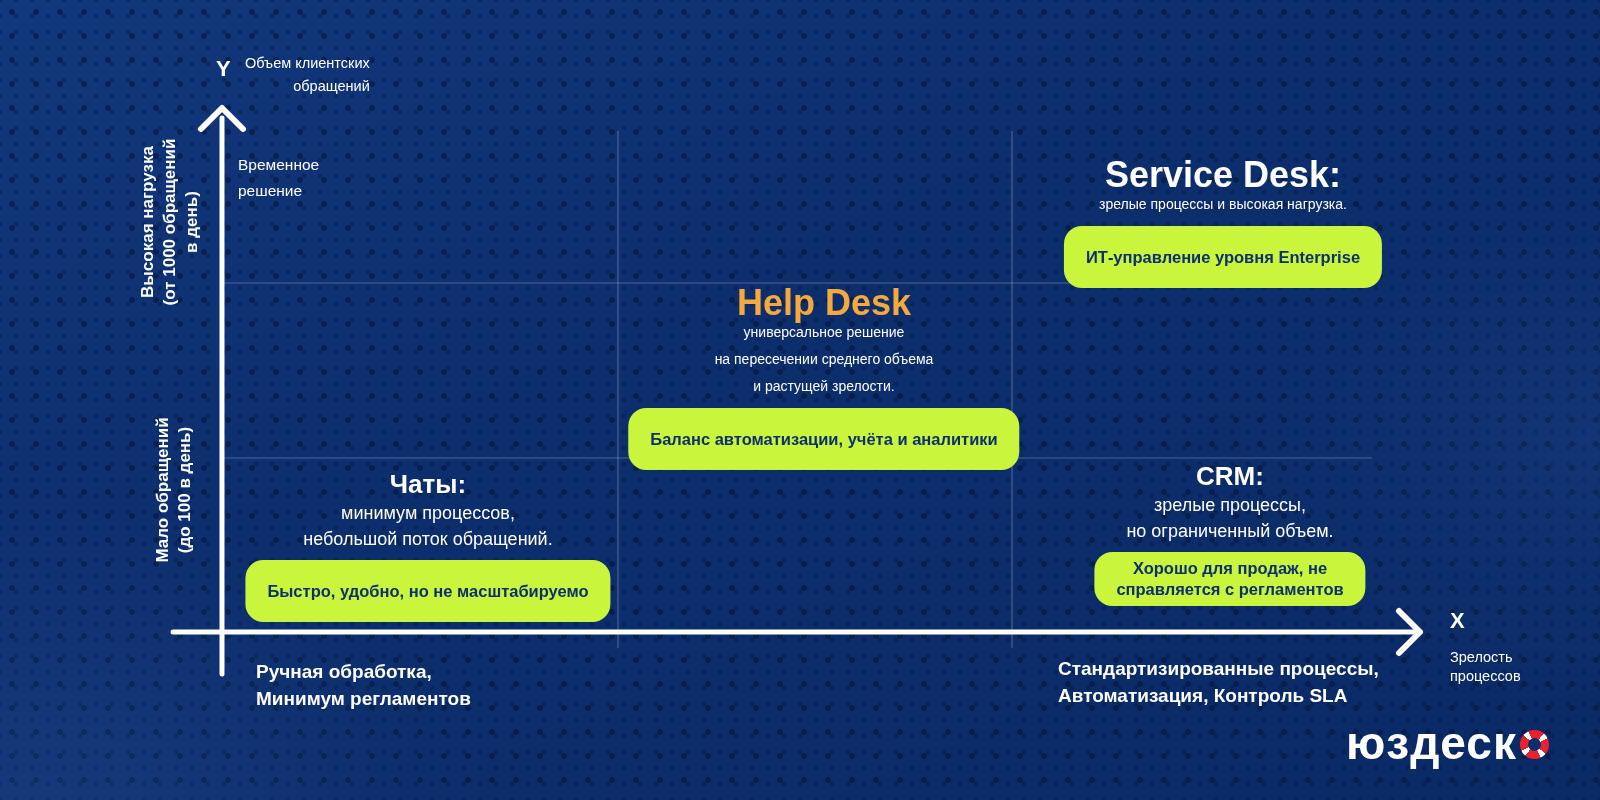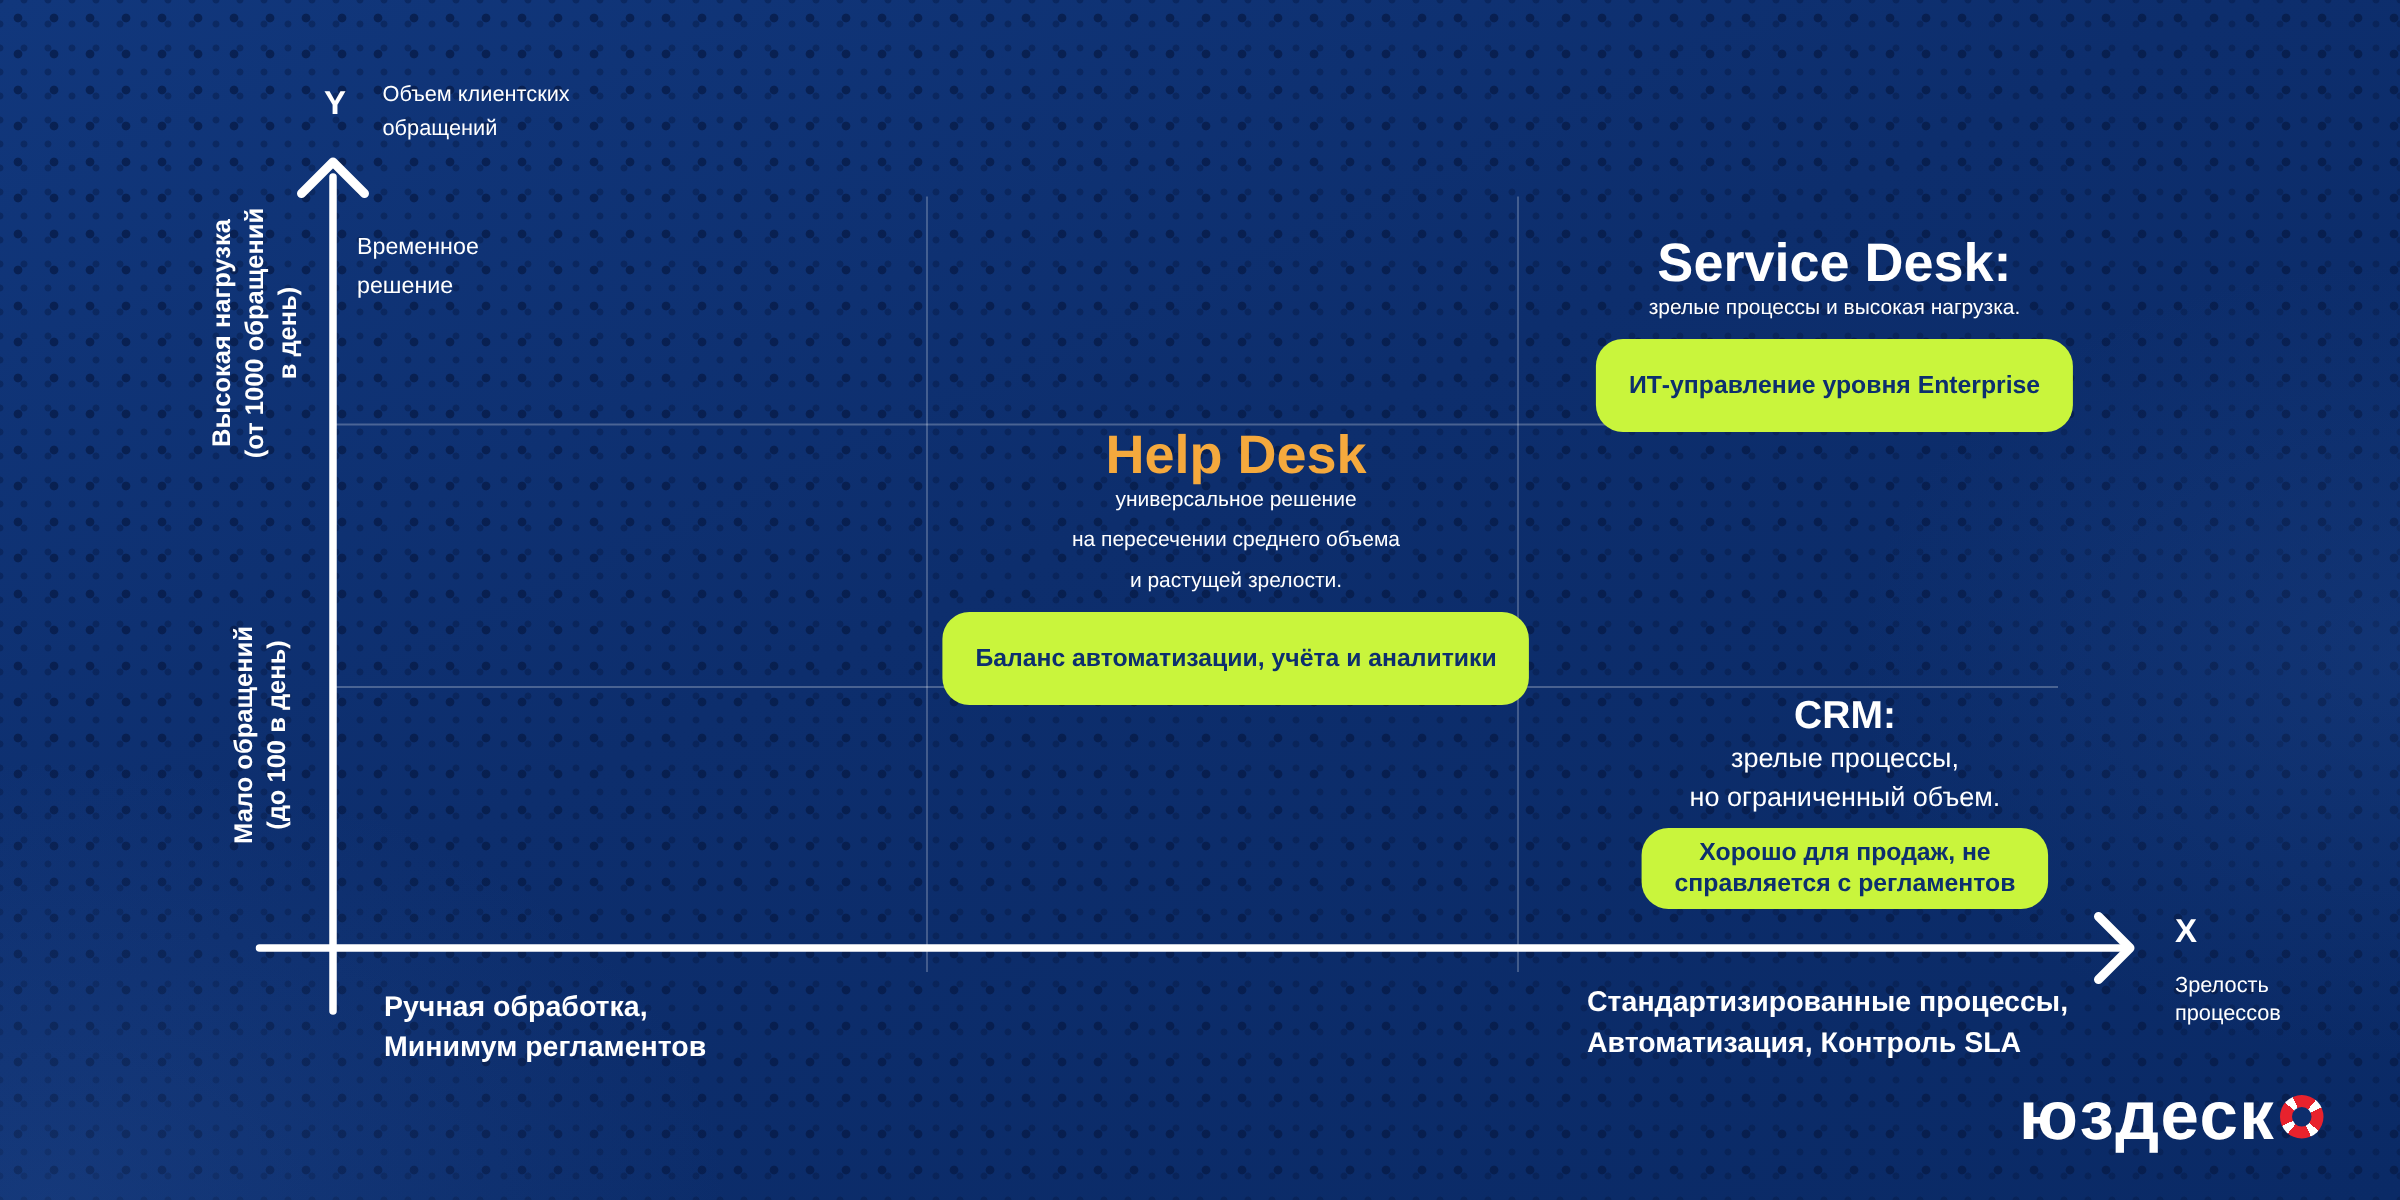--- a/index.html
+++ b/index.html
@@ -67,21 +67,21 @@
     <line x1="222" y1="283" x2="1372" y2="283" stroke="rgba(255,255,255,0.25)" stroke-width="1.2"></line>
     <line x1="222" y1="458" x2="1372" y2="458" stroke="rgba(255,255,255,0.25)" stroke-width="1.2"></line>
 
     <line x1="222" y1="118" x2="222" y2="674" stroke="#ffffff" stroke-width="5" stroke-linecap="round"></line>
     <polyline points="201,129 222,108 243,129" fill="none" stroke="#ffffff" stroke-width="6" stroke-linecap="round" stroke-linejoin="round"></polyline>
     <line x1="173" y1="632" x2="1420" y2="632" stroke="#ffffff" stroke-width="5" stroke-linecap="round"></line>
     <polyline points="1399,611 1420,632 1399,653" fill="none" stroke="#ffffff" stroke-width="6" stroke-linecap="round" stroke-linejoin="round"></polyline>
   </svg>
 
   <div class="txt axis-letter" style="left:216px;top:56px;">Y</div>
-  <div class="txt small-label" style="left:255px;top:52px;">
+  <div class="txt small-label" style="left:245px;top:52px;text-align:right;">
     <span class="line">Объем клиентских</span>
     <span class="line">обращений</span>
   </div>
   <div class="txt note" style="left:238px;top:152px;">
     <span class="line">Временное</span>
     <span class="line">решение</span>
   </div>
 
   <div class="rot-label" style="left:170px;top:222px;">
     <span class="line">Высокая нагрузка</span>
@@ -108,20 +108,30 @@
     <div class="desc">
       <span class="line">универсальное решение</span>
       <span class="line">на пересечении среднего объема</span>
       <span class="line">и растущей зрелости.</span>
     </div>
     <div class="badge">
       <span class="line">Баланс автоматизации, учёта и аналитики</span>
     </div>
   </div>
 
+  <div class="block small" style="left:428px;top:468px;">
+    <div class="title">Чаты:</div>
+    <div class="desc">
+      <span class="line">минимум процессов,</span>
+      <span class="line">небольшой поток обращений.</span>
+    </div>
+    <div class="badge">
+      <span class="line">Быстро, удобно, но не масштабируемо</span>
+    </div>
+  </div>
 
   <div class="block small" style="left:1230px;top:460px;">
     <div class="title">CRM:</div>
     <div class="desc">
       <span class="line">зрелые процессы,</span>
       <span class="line">но ограниченный объем.</span>
     </div>
     <div class="badge" style="line-height:21px;padding:6px 22px;">
       <span class="line">Хорошо для продаж, не</span>
       <span class="line">справляется с регламентов</span>

